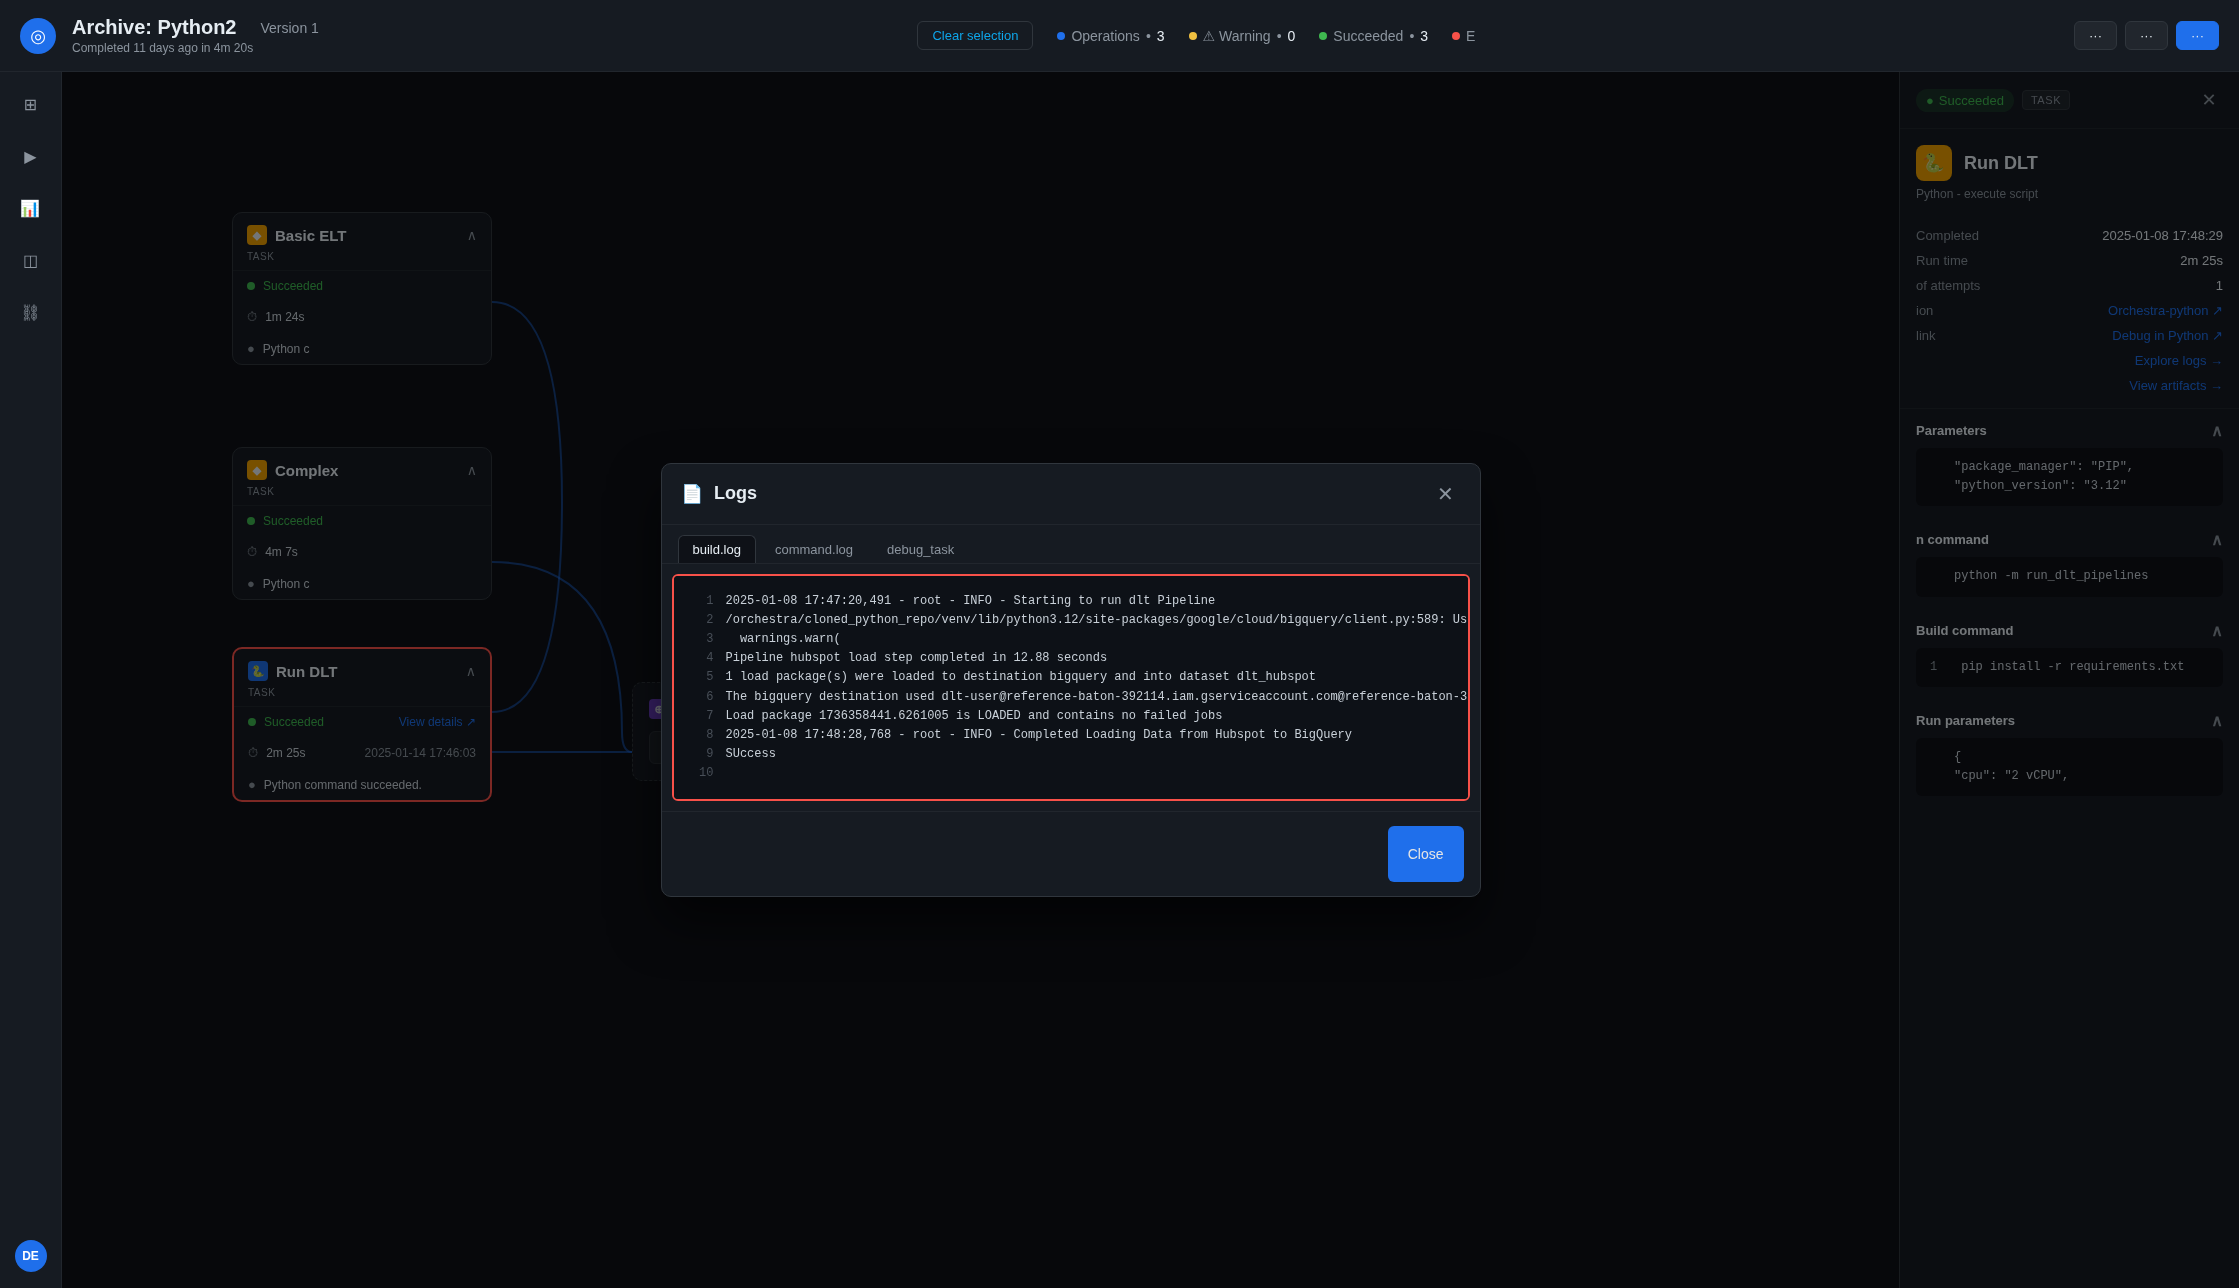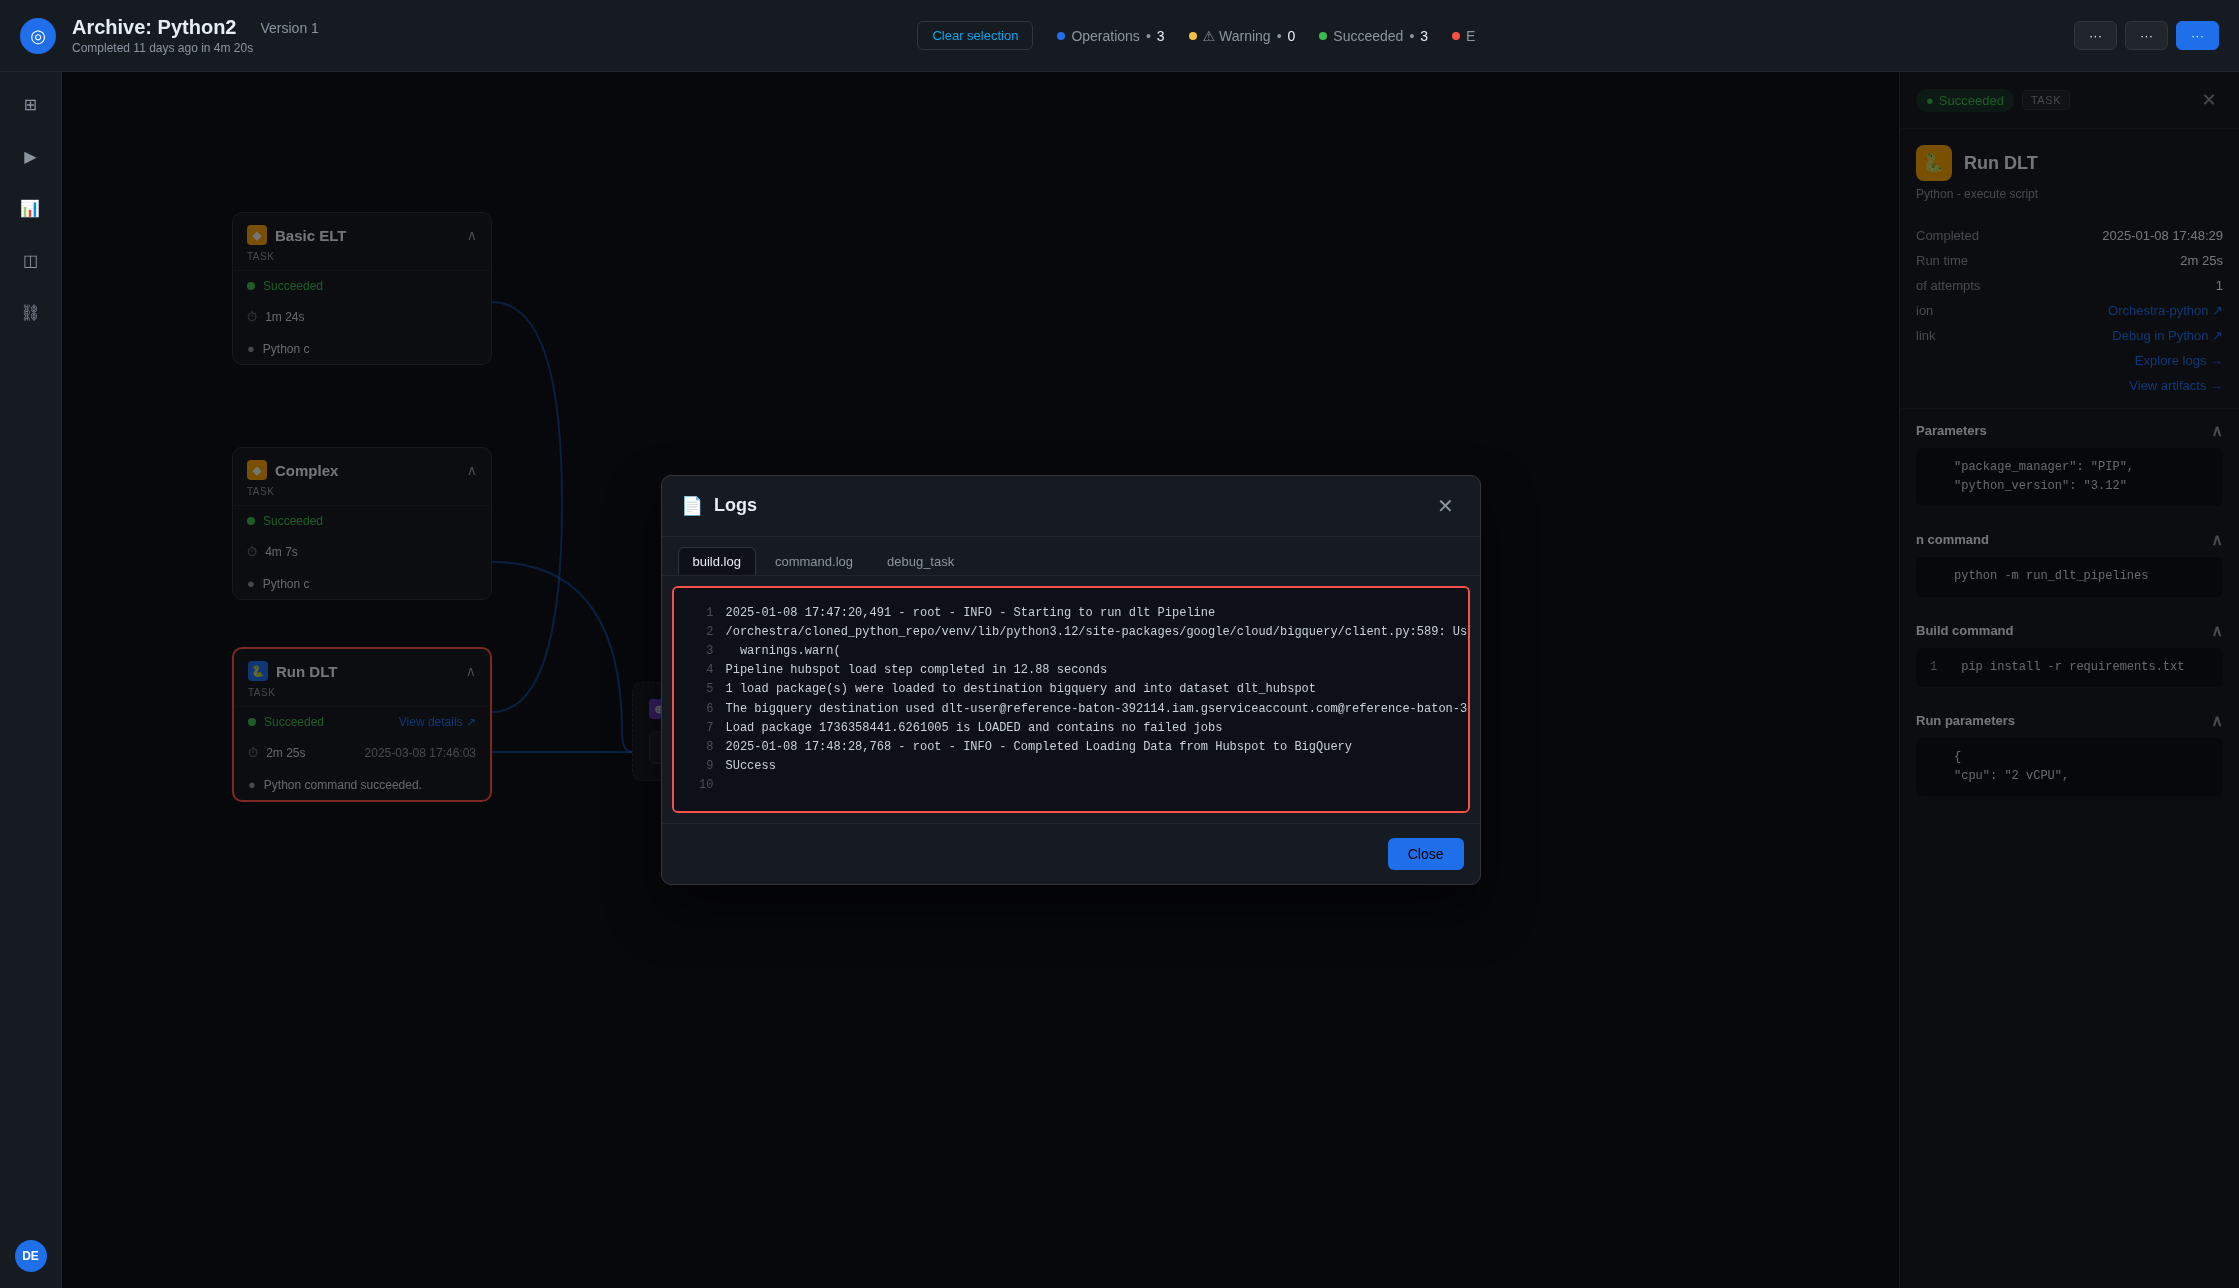--- a/index.html
+++ b/index.html
@@ -499,25 +499,25 @@
       white-space: pre;
       color: #c9d1d9;
     }
     .modal-footer {
       padding: 14px 16px;
       display: flex;
       justify-content: flex-end;
       border-top: 1px solid #21262d;
     }
     .btn-close-modal {
-      padding: 8px 20px;
+      padding: 20px 20px;
       background: #1f6feb;
       border: none;
       border-radius: 6px;
-      color: #000000;
+      color: #e5e5e5;
       font-size: 14px;
       cursor: pointer;
     }
 
     
     .battery-card {
       position: absolute;
       background: #161b22;
       border: 1px solid #30363d;
       border-radius: 10px;
@@ -699,21 +699,21 @@
     <div class="task-label">TASK</div>
     <hr class="task-divider">
     <div class="task-row">
       <span class="status-dot"></span>
       <span class="succeeded-text">Succeeded</span>
       <span class="view-details-link">View details ↗</span>
     </div>
     <div class="task-row">
       <span class="clock-icon">⏱</span>
       <span>2m 25s</span>
-      <span style="margin-left: auto; color: #8b949e;">2025-03-08 17:46:03</span>
+      <span style="margin-left: auto; color: #8b949e;">2025-01-14 17:46:03</span>
     </div>
     <div class="task-row">
       <span class="cmd-icon">●</span>
       <span>Python command succeeded.</span>
     </div>
   </div>
 
   <div class="battery-card" style="left: 570px; top: 610px;">
     <div class="battery-card-title">
       <span class="battery-icon">⊕</span>

